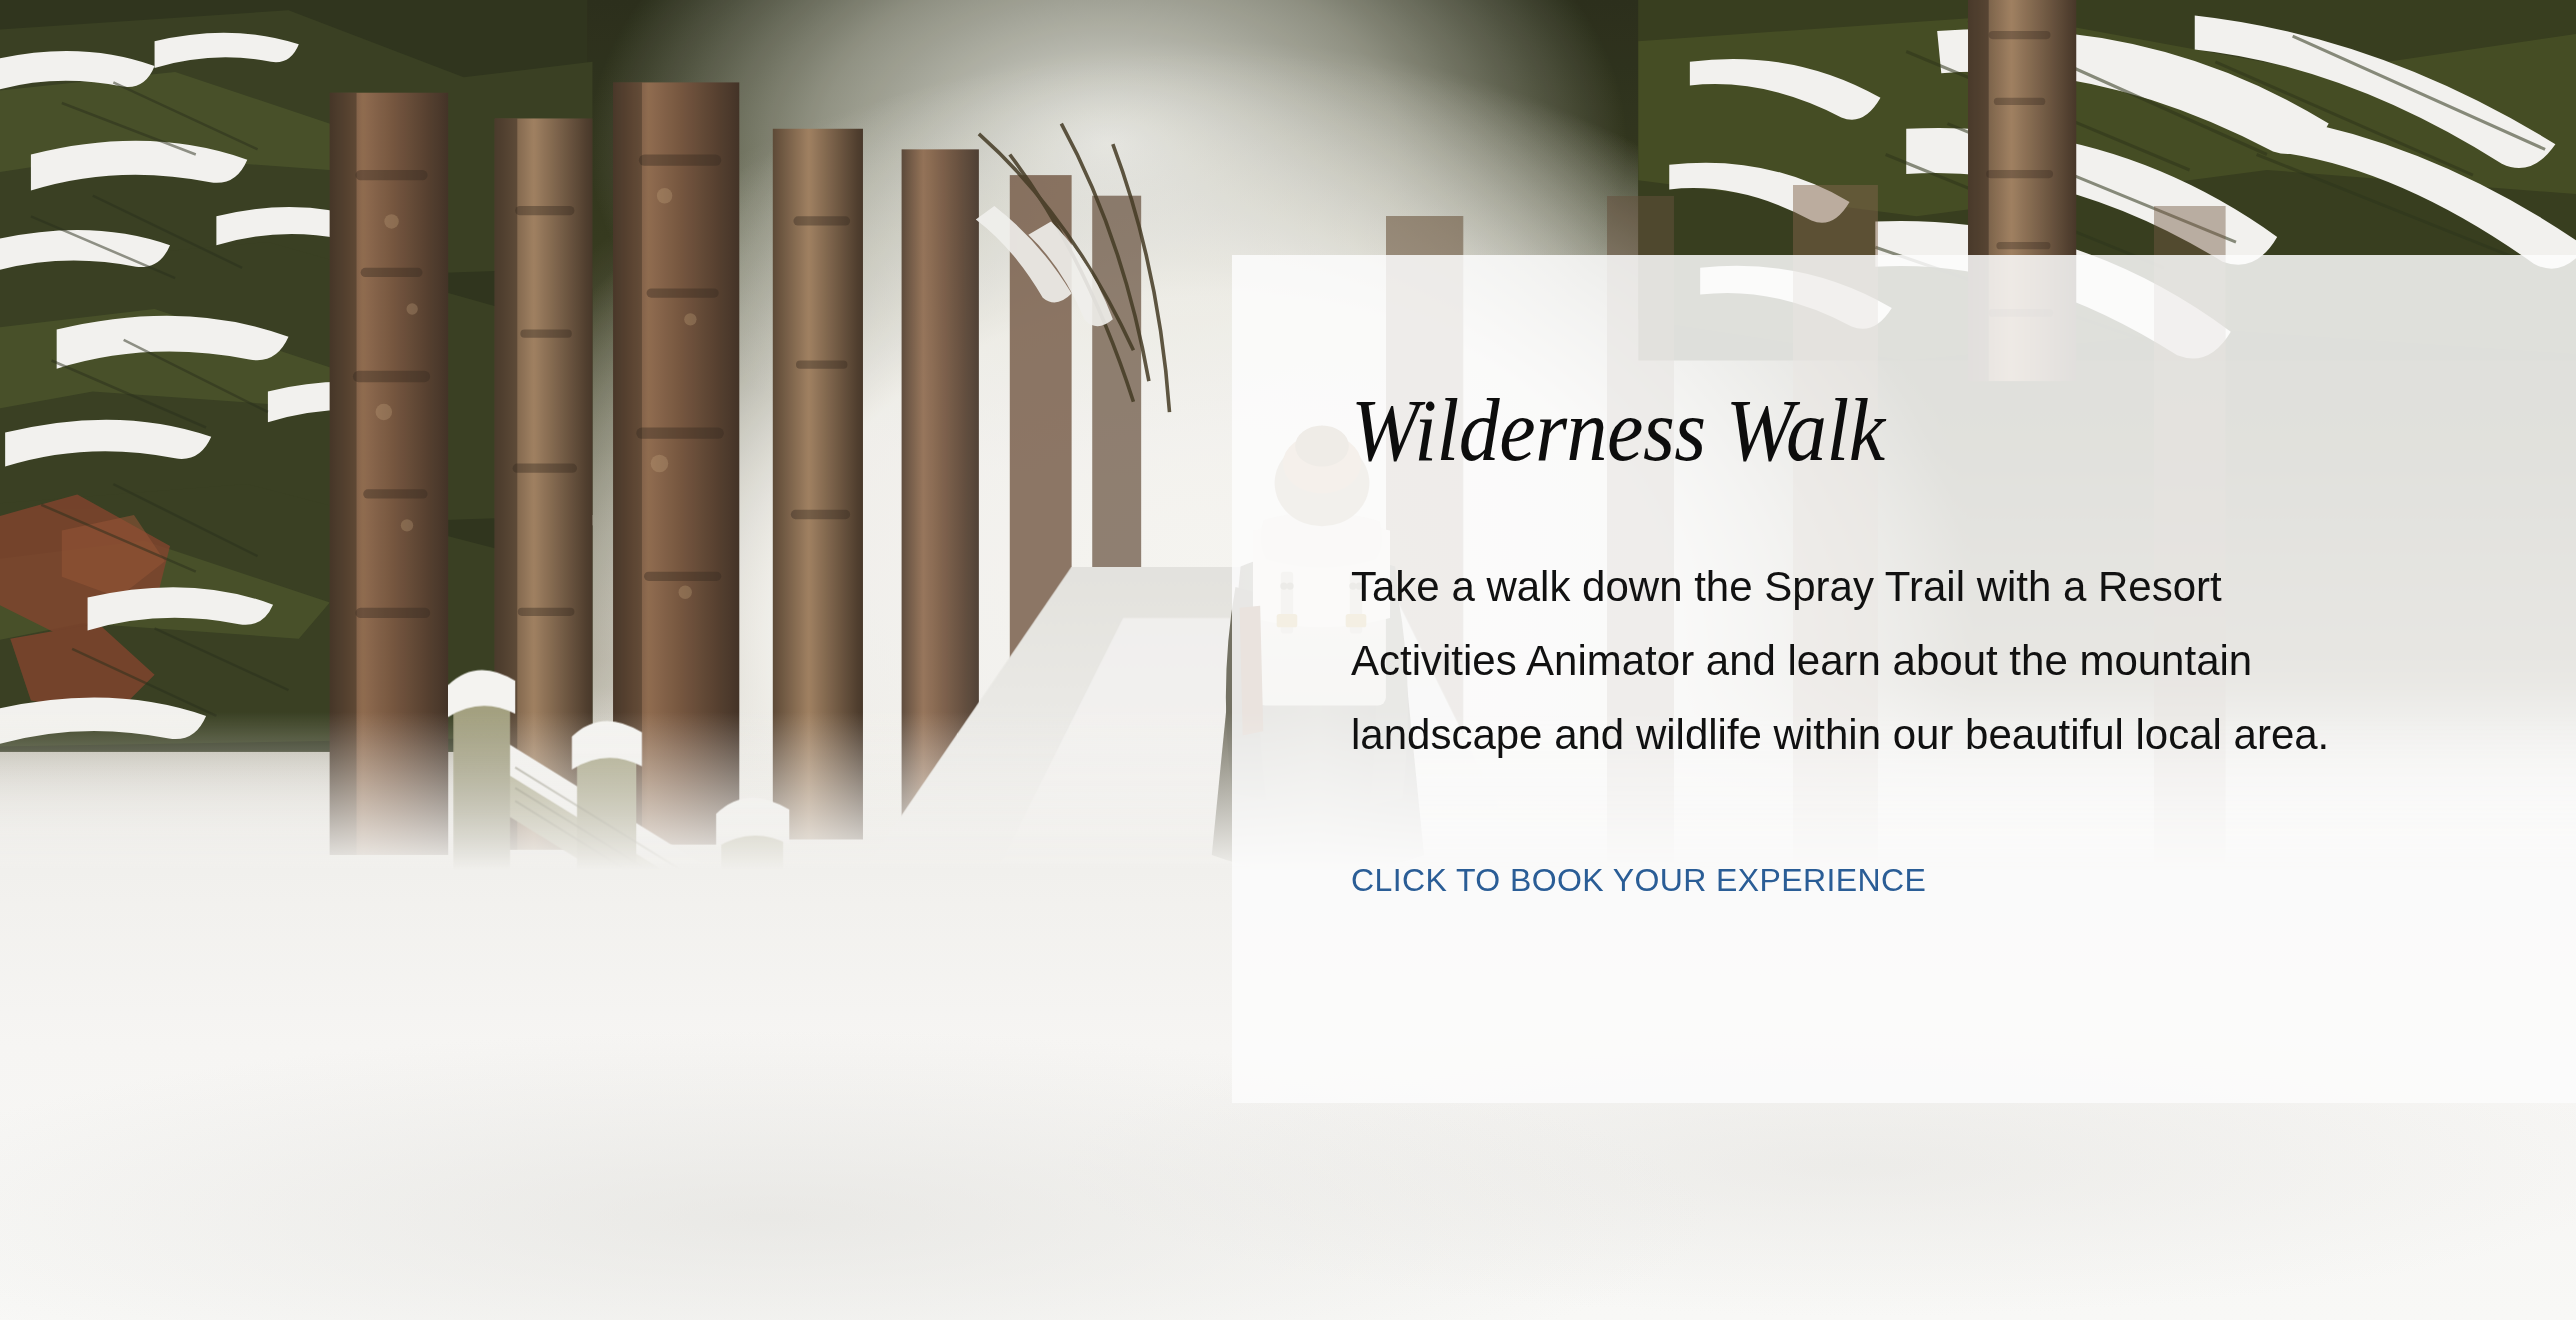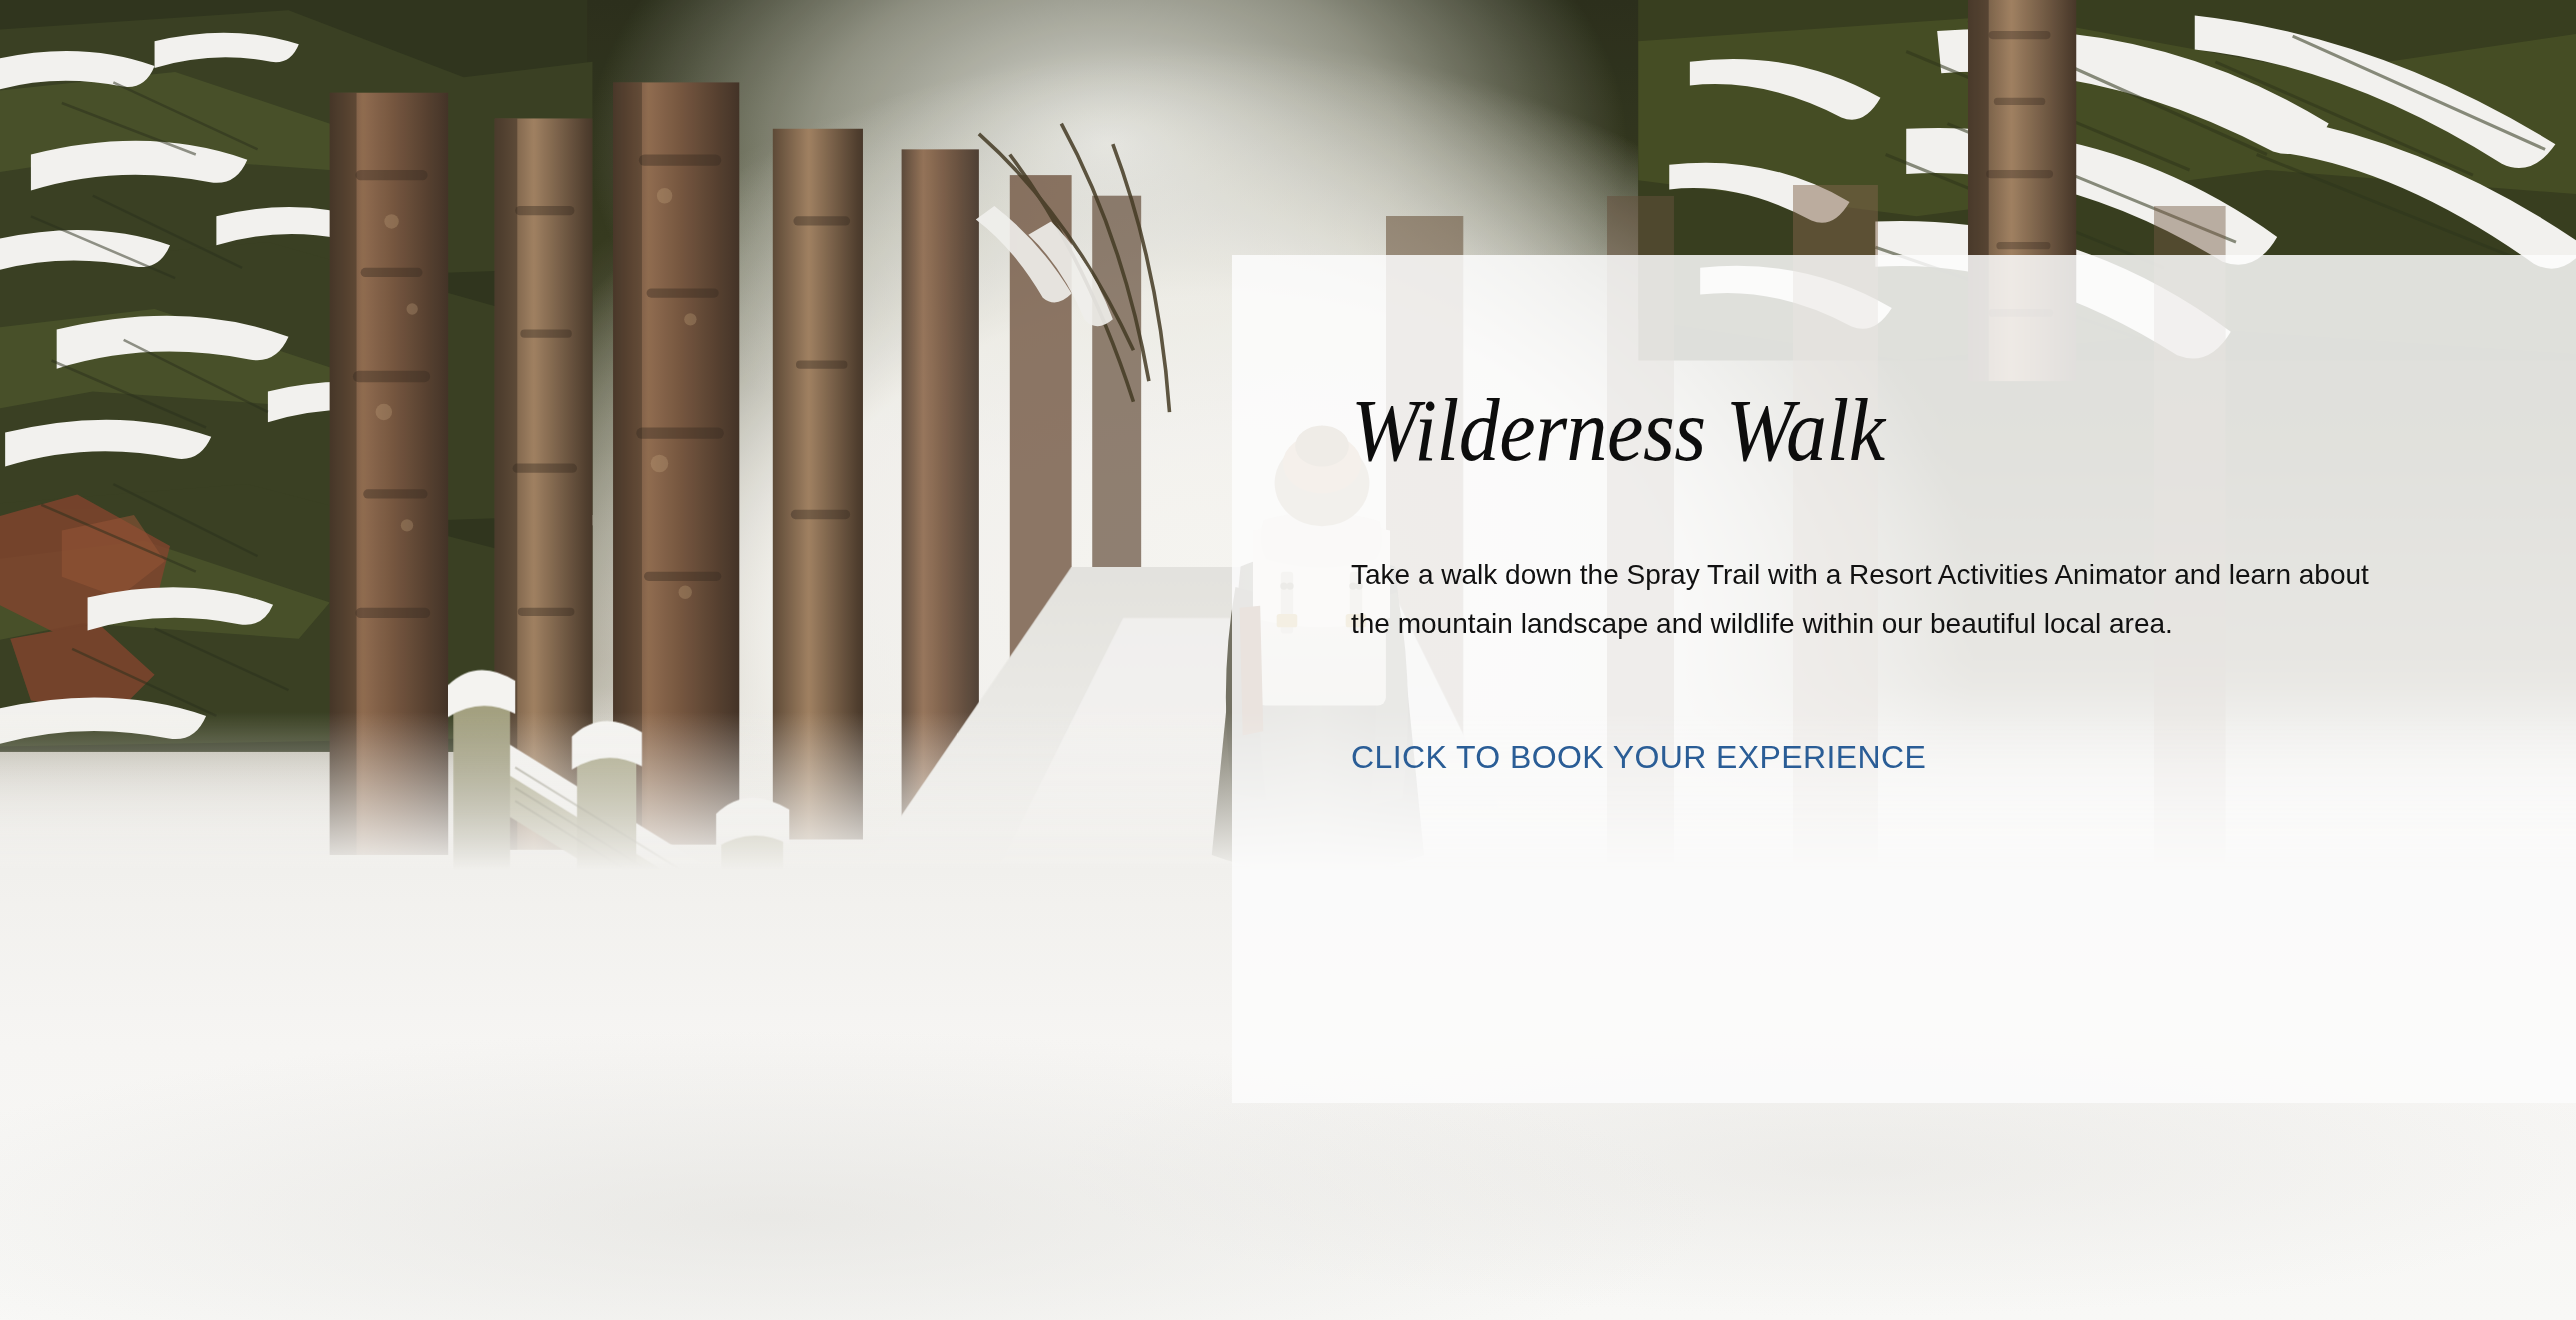--- a/index.html
+++ b/index.html
@@ -66,21 +66,21 @@
     letter-spacing:-0.5px;
     color:#0d0d0d;
     white-space:nowrap;
     transform:scaleX(.92);
     transform-origin:left center;
   }
 
   #body-copy {
     margin-top:75px;
     font-family:"Liberation Sans", sans-serif;
-    font-size:28px;
+    font-size:42px;
     line-height:1.76;
     font-weight:400;
     color:#111111;
     max-width:1025px;
   }
 
   #cta {
     display:inline-block;
     margin-top:90px;
     font-family:"Liberation Sans", sans-serif;

